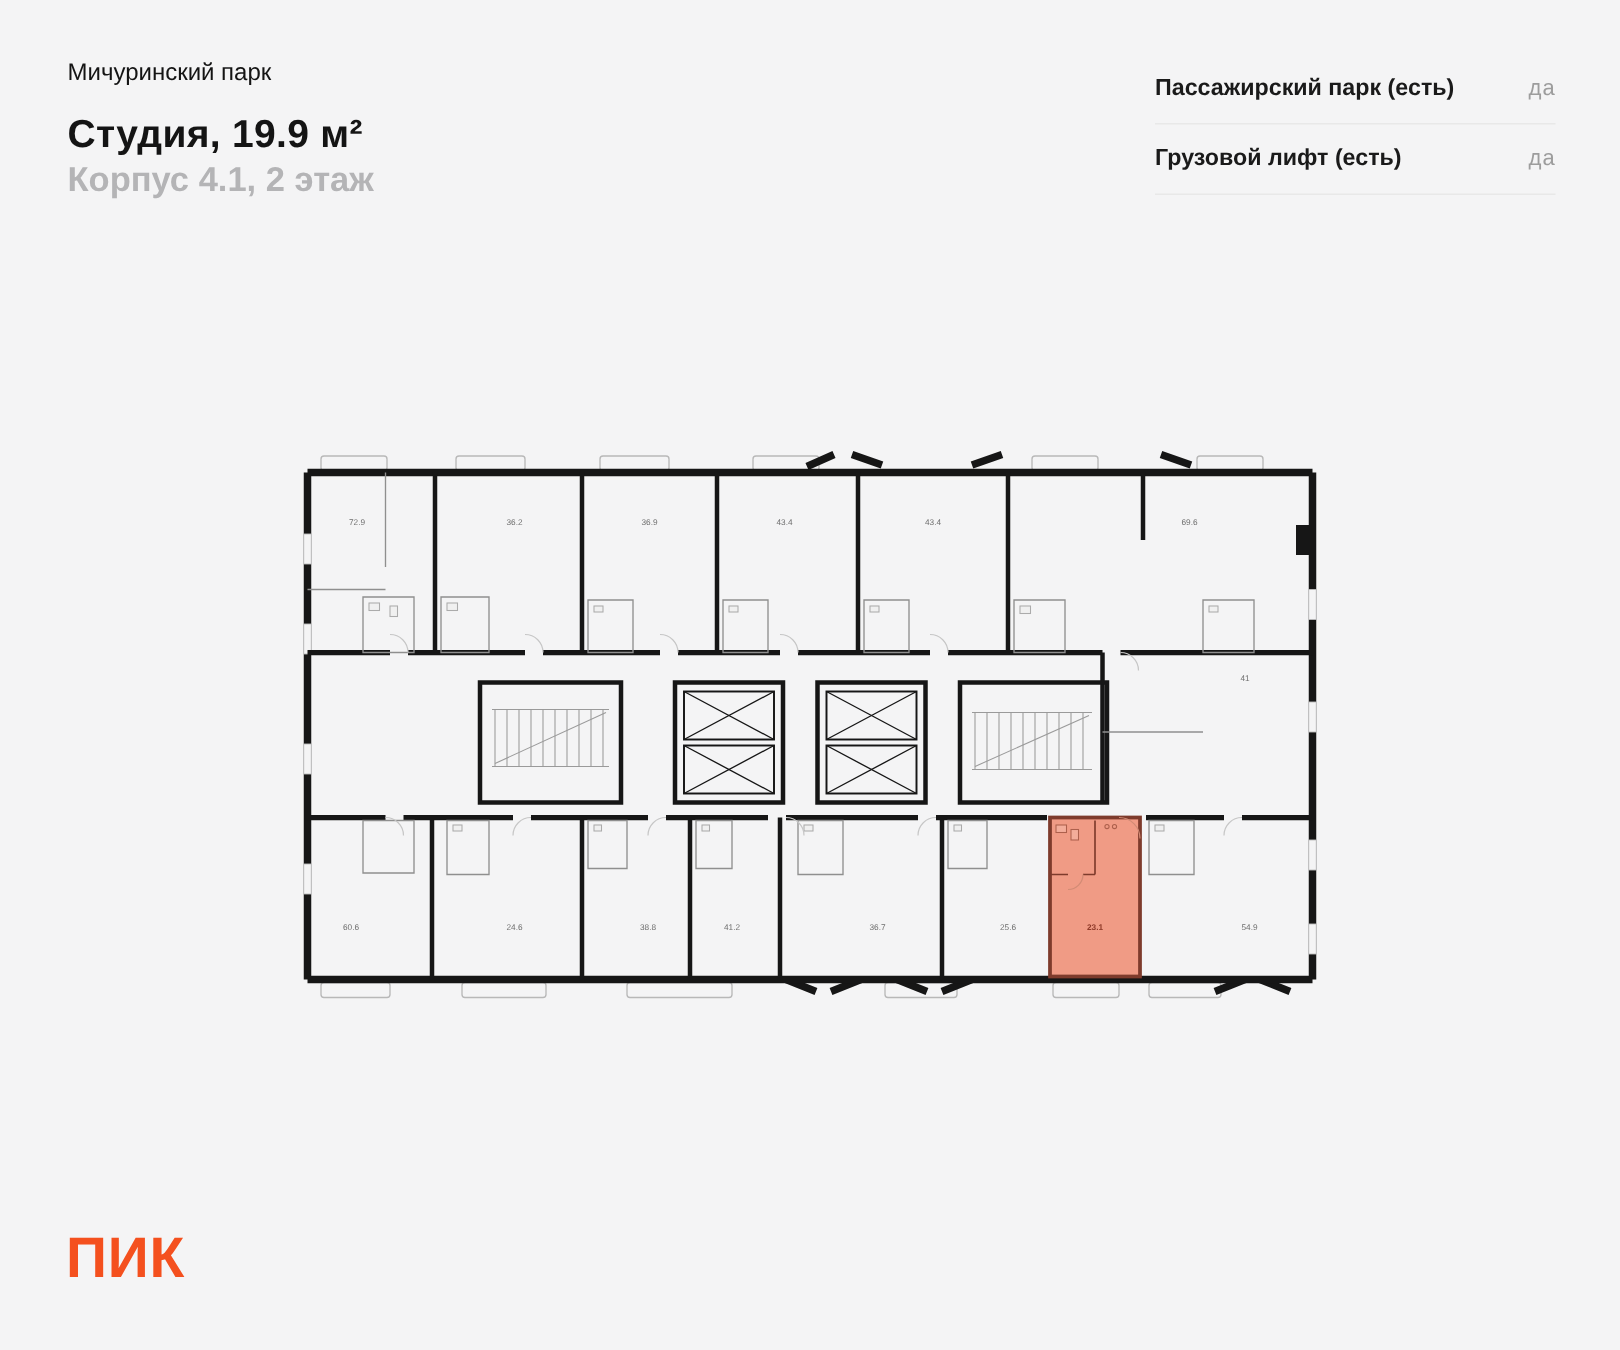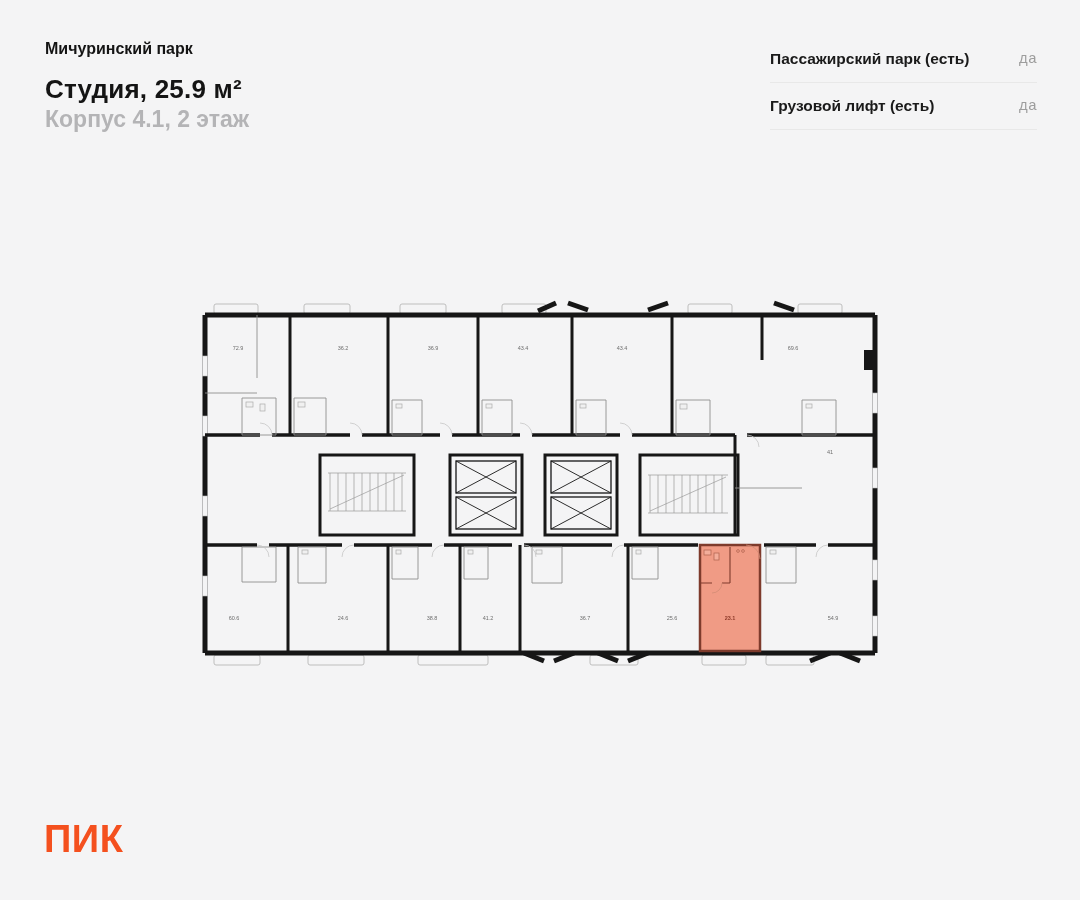--- a/index.html
+++ b/index.html
@@ -3,41 +3,41 @@
 <meta charset="utf-8">
 <style>
   html,body{margin:0;padding:0;}
   body{
     width:1080px;height:900px;position:relative;overflow:hidden;
     background:#f4f4f5;
     font-family:"Liberation Sans","DejaVu Sans",sans-serif;
     -webkit-font-smoothing:antialiased;
   }
   .abs{position:absolute;}
-  .project{left:45px;top:40px;font-size:16px;font-weight:700;color:#141414;}
+  .project{left:45px;top:40px;font-size:16px;font-weight:400;color:#141414;}
   .title{left:45px;top:74px;font-size:26px;font-weight:700;color:#141414;letter-spacing:.2px;}
   .subtitle{left:45px;top:106px;font-size:23px;font-weight:700;color:#b4b4b6;}
   .features{left:770px;top:36px;width:267px;}
   .feature-row{
     height:46px;display:flex;align-items:center;justify-content:space-between;
     border-bottom:1px solid #e8e8e8;
   }
   .feature-row .lbl{font-size:15.5px;font-weight:700;color:#1a1a1a;}
   .feature-row .val{font-size:15px;color:#9d9d9d;font-family:Liberation Mono, monospace;}
   .plan{left:202px;top:298px;width:676px;height:368px;}
   .logo{left:44px;top:818px;font-size:38px;font-weight:800;color:#f4501e;letter-spacing:0.5px;text-align:center;}
   svg text{font-family:"Liberation Sans","DejaVu Sans",sans-serif;}
   .arealbl{font-size:5.5px;fill:#6e6e6e;}
   .arealbl-hl{font-size:5.5px;font-weight:700;fill:#8f3b2a;}
 </style>
 </head>
 <body>
 
 <div class="abs project">Мичуринский парк</div>
-<div class="abs title">Студия, 25.9 м²</div>
+<div class="abs title">Студия, 19.9 м²</div>
 <div class="abs subtitle">Корпус 4.1, 2 этаж</div>
 
 <div class="abs features">
   <div class="feature-row">
     <span class="lbl">Пассажирский парк (есть)</span>
     <span class="val">да</span>
   </div>
   <div class="feature-row">
     <span class="lbl">Грузовой лифт (есть)</span>
     <span class="val">да</span>

